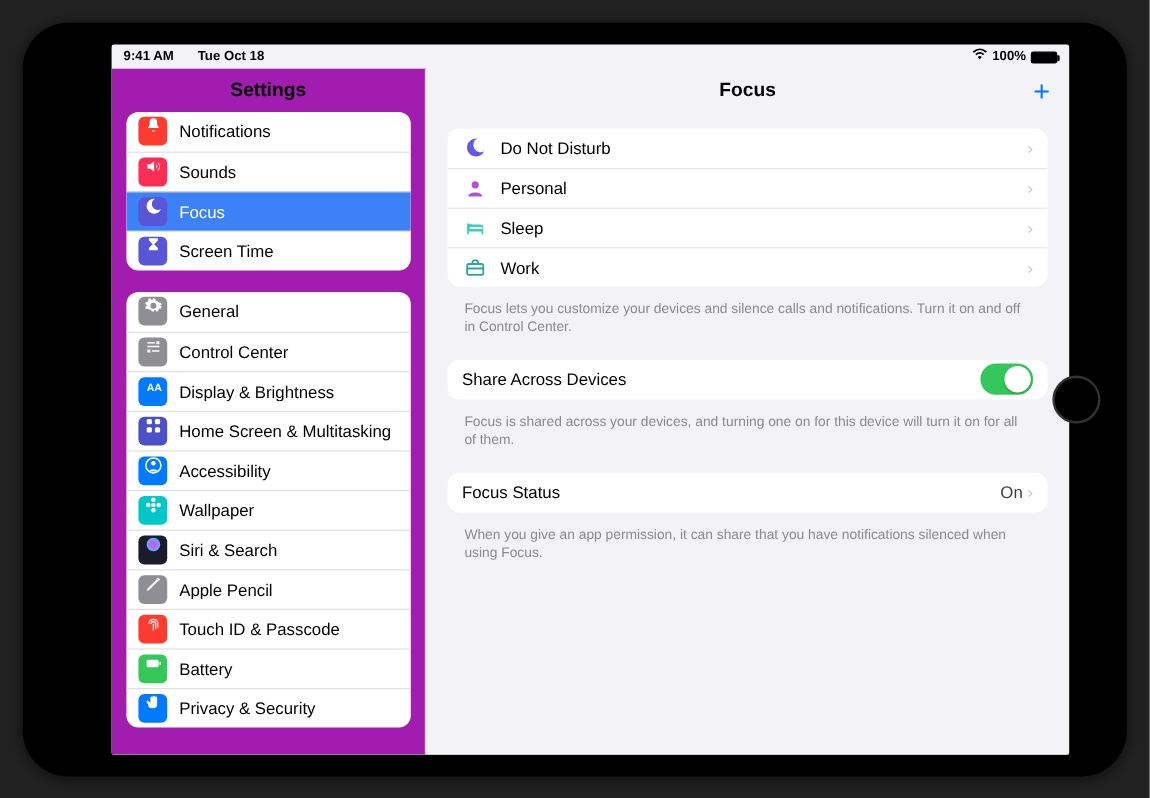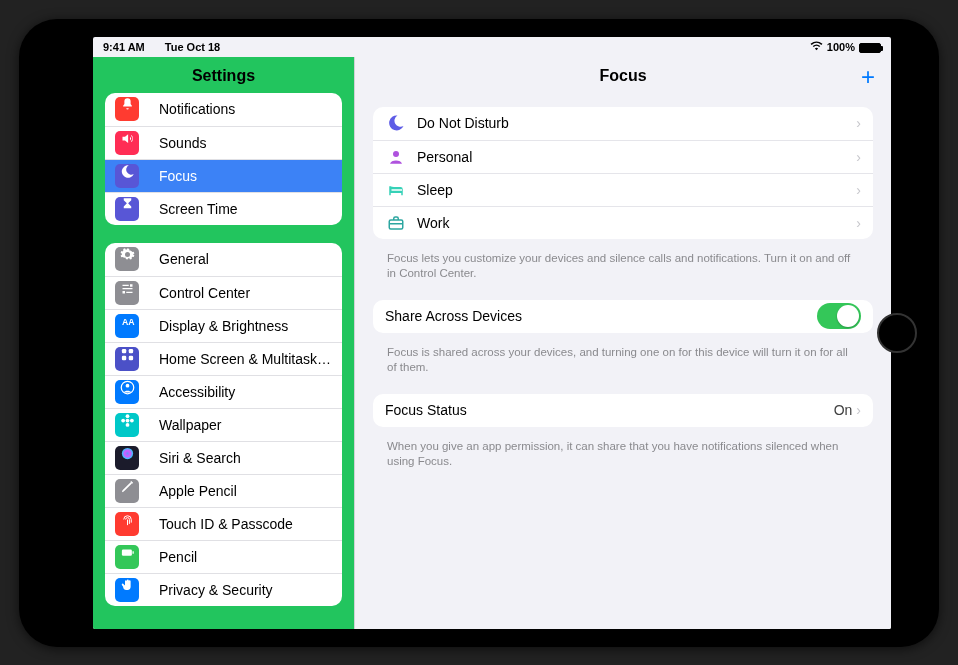--- a/index.html
+++ b/index.html
@@ -67,21 +67,21 @@
   .battery::after {
     content:''; position:absolute; right:-3px; top:2px; width:2px; height:5px;
     background:#000; border-radius:0 1px 1px 0;
   }
   
   .split {
     flex:1; display:flex; overflow:hidden;
   }
   .sidebar {
     width: 262px;
-    background: #22c55e;
+    background: #a21caf;
     border-right: 1px solid #d1d1d6;
     display:flex; flex-direction:column;
   }
   .sidebar-header {
     text-align:center;
     font-size:16px;
     font-weight:600;
     padding: 10px 0 8px;
   }
   .sidebar-scroll {
@@ -104,21 +104,21 @@
   .row.selected {
     background: #3c82f6;
     color: #fff;
   }
   .row .icon-box {
     width: 24px; height: 24px; border-radius:5px;
     display:flex; align-items:flex-start; justify-content:center;
     margin-right: 10px; flex:0 0 24px;
   }
   .row .icon-box svg { width:15px; height:15px; }
-  .row .label { flex:1; white-space:nowrap; overflow:hidden; text-overflow:ellipsis;margin-left:10px;}
+  .row .label { flex:1; white-space:nowrap; overflow:hidden; text-overflow:ellipsis;}
   
   .detail {
     flex:1; background:#f2f2f7; display:flex; flex-direction:column;
   }
   .detail-header {
     position:relative; text-align:center;
     font-size:16px; font-weight:600;
     padding: 10px 0 8px;
   }
   .add-button {
@@ -314,21 +314,21 @@
                 </span>
                 <span class="label">Touch ID &amp; Passcode</span>
               </div>
               <div class="row">
                 <span class="icon-box" style="background: rgb(52, 199, 89);">
                   <svg viewBox="0 0 24 24">
                     <rect x="3" y="7" width="16" height="10" rx="2" fill="#fff"></rect>
                     <rect x="20" y="10" width="2" height="4" fill="#fff"></rect>
                   </svg>
                 </span>
-                <span class="label">Pencil</span>
+                <span class="label">Battery</span>
               </div>
               <div class="row">
                 <span class="icon-box" style="background: rgb(0, 122, 255);">
                   <svg viewBox="0 0 24 24">
                     <path fill="#fff" d="M8 12V5a1.5 1.5 0 0 1 3 0v5-6a1.5 1.5 0 0 1 3 0v6-5a1.5 1.5 0 0 1 3 0v9a5 5 0 0 1-5 5h-2a5 5 0 0 1-5-5l-2-3a1.5 1.5 0 0 1 2-2l3 3z"></path>
                   </svg>
                 </span>
                 <span class="label">Privacy &amp; Security</span>
               </div>
             </div>

